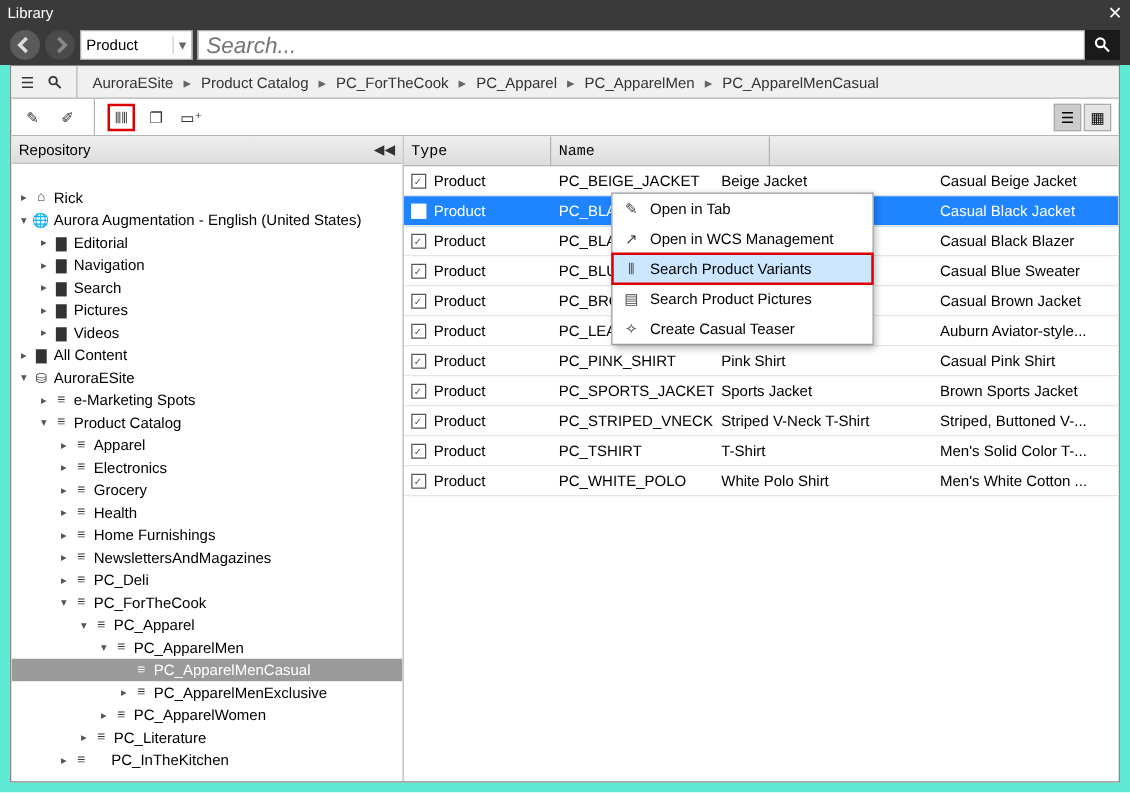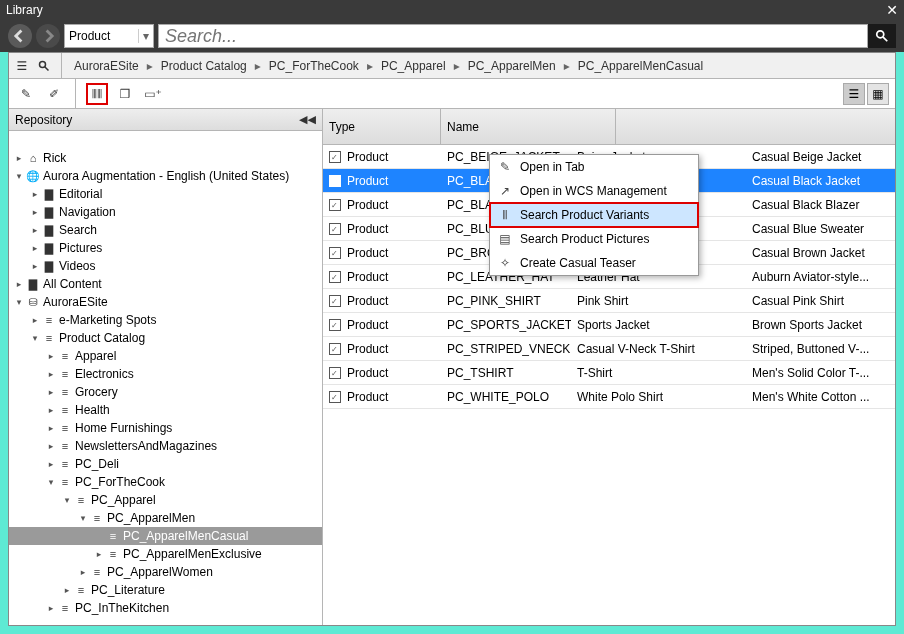--- a/index.html
+++ b/index.html
@@ -29,21 +29,21 @@
   .sidebar { width: 314px; border-right:1px solid #b5b5b5; display:flex; flex-direction:column; overflow:hidden;gap:18px; }
   .sidebar-head { height: 22px; background: linear-gradient(#eee,#ddd); border-bottom:1px solid #b5b5b5; display:flex; align-items:center; padding:0 6px; font-size:12px; }
   .sidebar-head .collapse { margin-left:auto; cursor:pointer; font-size:11px; color:#333; }
   .tree { flex:1; overflow:auto; font-size:12px; }
   .tree-row { height:18px; display:flex; align-items:center; white-space:nowrap; cursor:pointer; }
   .tree-row.selected { background:#9a9a9a; color:#fff; }
   .twisty { width:12px; text-align:center; color:#555; font-size:9px; }
   .ticon { width:16px; text-align:center; font-size:11px; color:#333; }
   .tree-row.selected .ticon, .tree-row.selected .twisty { color:#fff; }
   .main { flex:1; display:flex; flex-direction:column; overflow:hidden; position:relative; }
-  .grid-head { height:36px; background: linear-gradient(#eee,#ddd); border-bottom:1px solid #b5b5b5; display:flex; font-size:12px; }
+  .grid-head { height:24px; background: linear-gradient(#eee,#ddd); border-bottom:1px solid #b5b5b5; display:flex; font-size:12px;font-family:Liberation Mono, monospace; }
   .gh-cell { border-right:1px solid #b5b5b5; display:flex; align-items:center; padding:0 6px; }
   .grid-body { flex:1; overflow:auto; }
   .grid-row { height:24px; display:flex; align-items:center; border-bottom:1px solid #e5e5e5; font-size:12px; }
   .grid-row.selected { background:#1e84ff; color:#fff; }
   .gc { padding:0 6px; overflow:hidden; text-overflow:ellipsis; white-space:nowrap; display:flex; align-items:center; gap:6px; }
   .row-icon { width:12px; height:12px; border:1px solid #555; display:inline-block; background:#fff; }
   .row-icon::after { content:"✓"; font-size:8px; position:relative; top:-3px; left:1px; color:#555; }
   .grid-row.selected .row-icon { border-color:#fff; }
   .grid-row.selected .row-icon::after { color:#fff; }
   .ctx-menu { position:absolute; left:166px; top:45px; width:210px; background:#fff; border:1px solid #999; box-shadow:2px 2px 6px rgba(0,0,0,0.3); z-index:10; }
@@ -260,21 +260,21 @@
               <span style="margin-left: 2px;">PC_ApparelWomen</span>
             </div>
             <div class="tree-row" style="padding-left: 52px;">
               <span class="twisty">▸</span>
               <span class="ticon">≡</span>
               <span style="margin-left: 2px;">PC_Literature</span>
             </div>
             <div class="tree-row" style="padding-left: 36px;">
               <span class="twisty">▸</span>
               <span class="ticon">≡</span>
-              <span style="margin-left: 2px; text-align: center;">PC_InTheKitchen</span>
+              <span style="margin-left: 16px; text-align: center;">PC_InTheKitchen</span>
             </div>
           </div>
       </div>
 
       <div class="main">
         <div class="grid-head">
           <div class="gh-cell col-type">
               <span>Type</span>
             </div>
           <div class="gh-cell col-name">
@@ -353,21 +353,21 @@
               <div class="gc col-id">PC_SPORTS_JACKET</div>
               <div class="gc col-name">Sports Jacket</div>
               <div class="gc col-desc">Brown Sports Jacket</div>
             </div>
             <div class="grid-row">
               <div class="gc col-type">
                 <span class="row-icon"></span>
                 <span>Product</span>
               </div>
               <div class="gc col-id">PC_STRIPED_VNECK...</div>
-              <div class="gc col-name">Casual V-Neck T-Shirt</div>
+              <div class="gc col-name">Striped V-Neck T-Shirt</div>
               <div class="gc col-desc">Striped, Buttoned V-...</div>
             </div>
             <div class="grid-row">
               <div class="gc col-type">
                 <span class="row-icon"></span>
                 <span>Product</span>
               </div>
               <div class="gc col-id">PC_TSHIRT</div>
               <div class="gc col-name">T-Shirt</div>
               <div class="gc col-desc">Men's Solid Color T-...</div>

